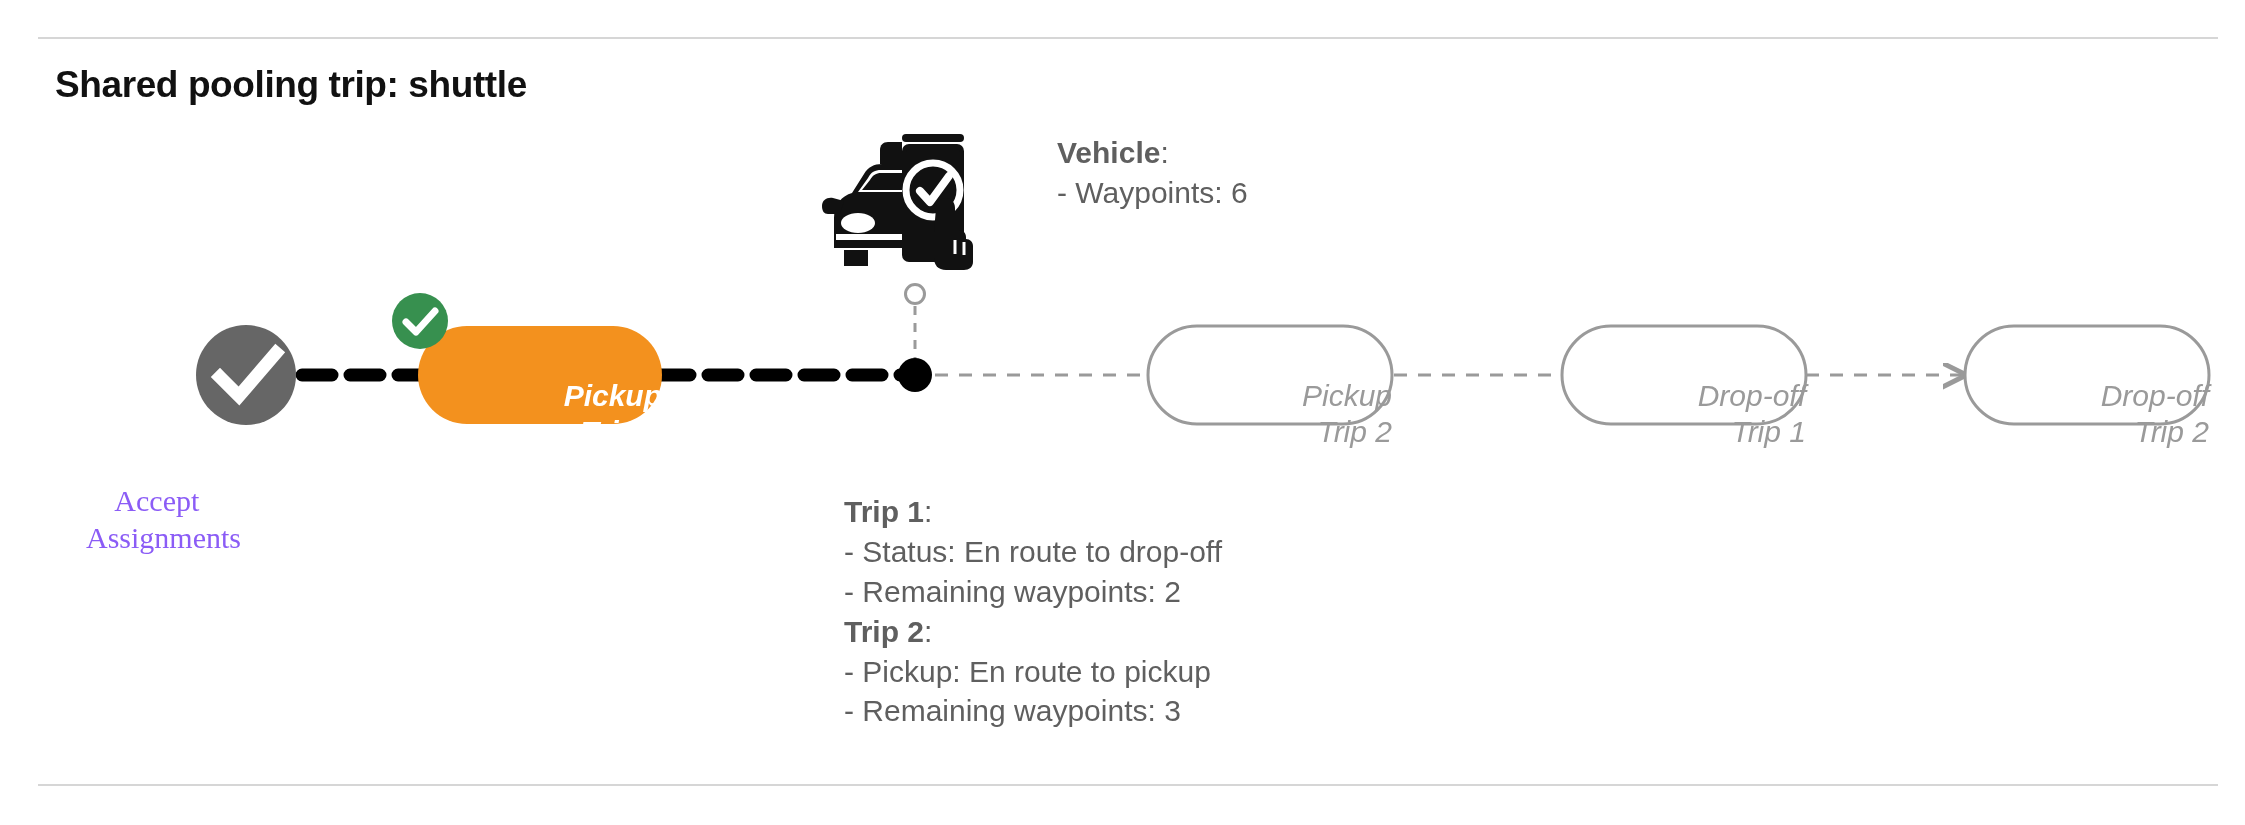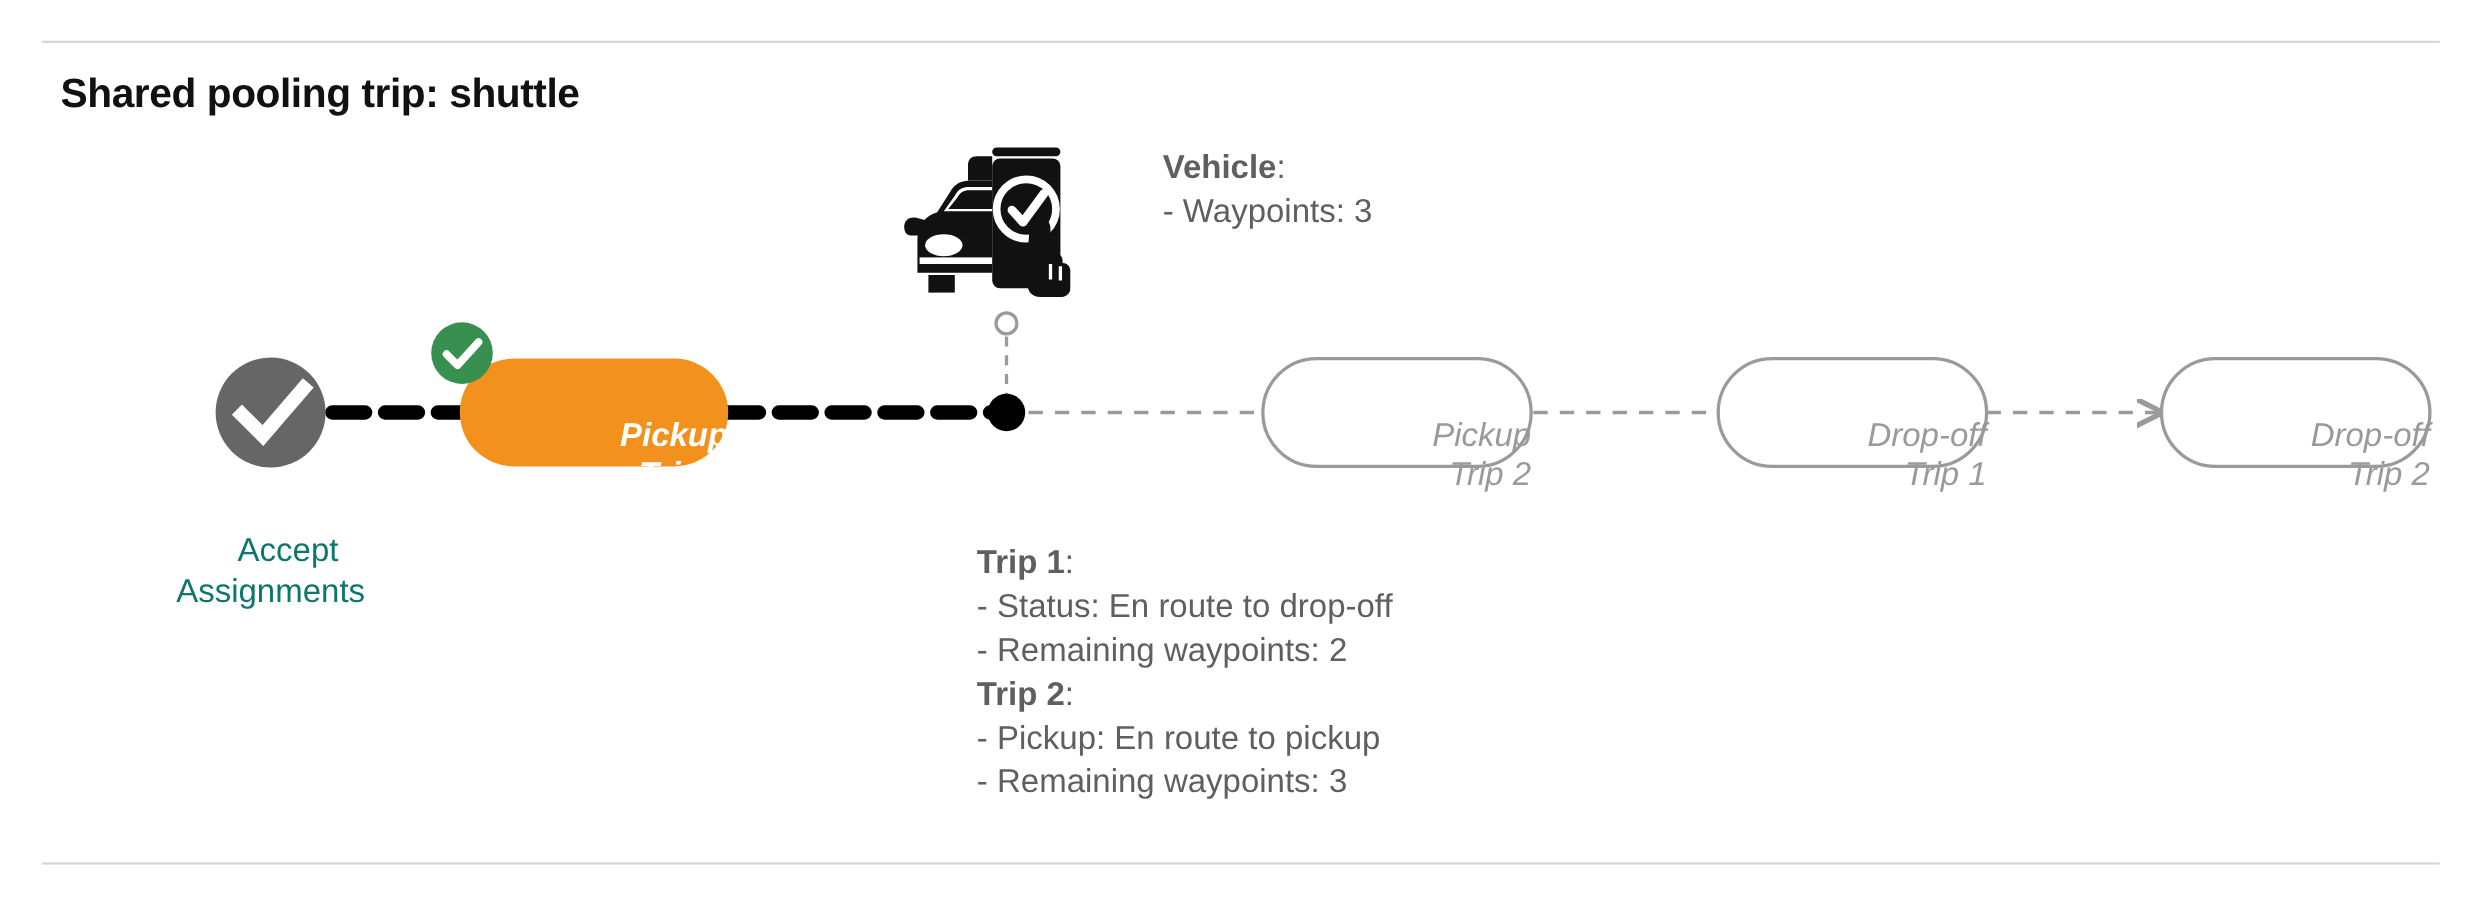--- a/index.html
+++ b/index.html
@@ -58,40 +58,41 @@
     white-space: pre;
     pointer-events: none;
     font-style: italic;
   }
   .pill-label.ghost  { color: #9a9a9a; }
   .pill-label.active { color: #ffffff; font-weight: bold; }
 
   
   .node-caption {
     position: absolute;
-    text-align: center;
+    text-align: left;
     line-height: 1.25;
     font-size: 30px;
-    color: #0f766e;
+    color: #8b5cf6;
     white-space: pre;
+    font-family: Liberation Serif, serif;
   }
 
   
   .annot {
     position: absolute;
     color: #5f5f5f;
     font-size: 30px;
     line-height: 1.33;
     white-space: nowrap;
   }
   .annot .hdr { font-weight: bold; color: #5f5f5f; }
   .annot .row { display: block; }
 
   #vehicle-annot { left: 1057px; top: 133px; }
-  #trips-annot   { left: 888px;  top: 492px; }
+  #trips-annot   { left: 844px;  top: 492px; }
 
   
   #vehicle-icon {
     position: absolute;
     left: 818px;
     top: 122px;
     width: 160px;
     height: 148px;
   }
 </style>
@@ -198,21 +199,21 @@
   <div class="pill-label ghost" style="left:1965px; top:341px; width:244px;">
     <span>Drop-off</span><br><span>Trip 2</span>
   </div>
 
   <div class="node-caption" style="left:86px; top:444px; width:320px;">
     <span>Accept</span><br><span>Assignments</span>
   </div>
 
   <div class="annot" id="vehicle-annot">
     <span class="row"><span class="hdr">Vehicle</span><span>:</span></span>
-    <span class="row">- Waypoints: 3</span>
+    <span class="row">- Waypoints: 6</span>
   </div>
 
   <div class="annot" id="trips-annot">
     <span class="row"><span class="hdr">Trip 1</span><span>:</span></span>
     <span class="row">- Status:  En route to drop-off</span>
     <span class="row">- Remaining waypoints: 2</span>
     <span class="row"><span class="hdr">Trip 2</span><span>:</span></span>
     <span class="row">- Pickup:  En route to pickup</span>
     <span class="row">- Remaining waypoints: 3</span>
   </div>

